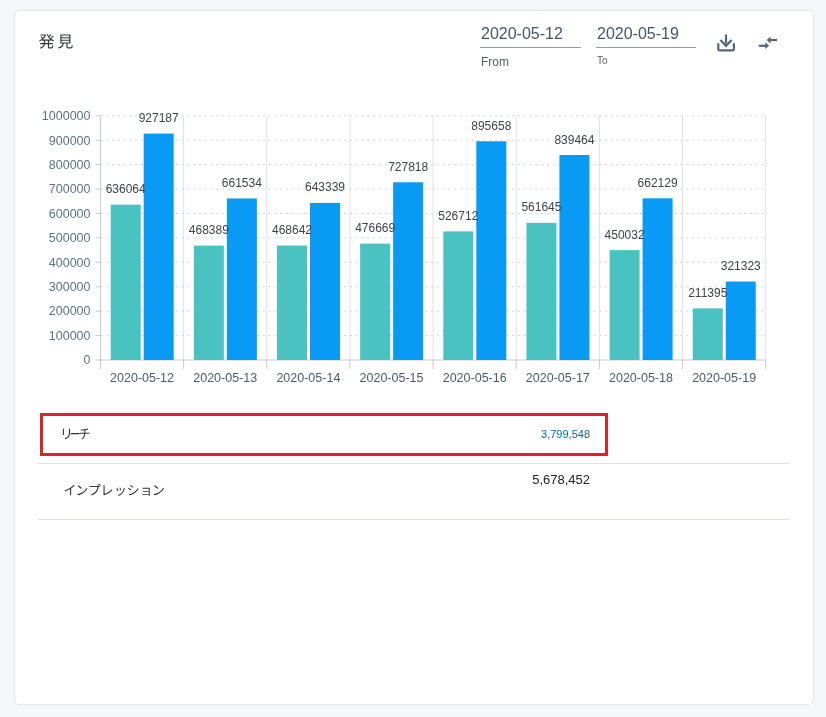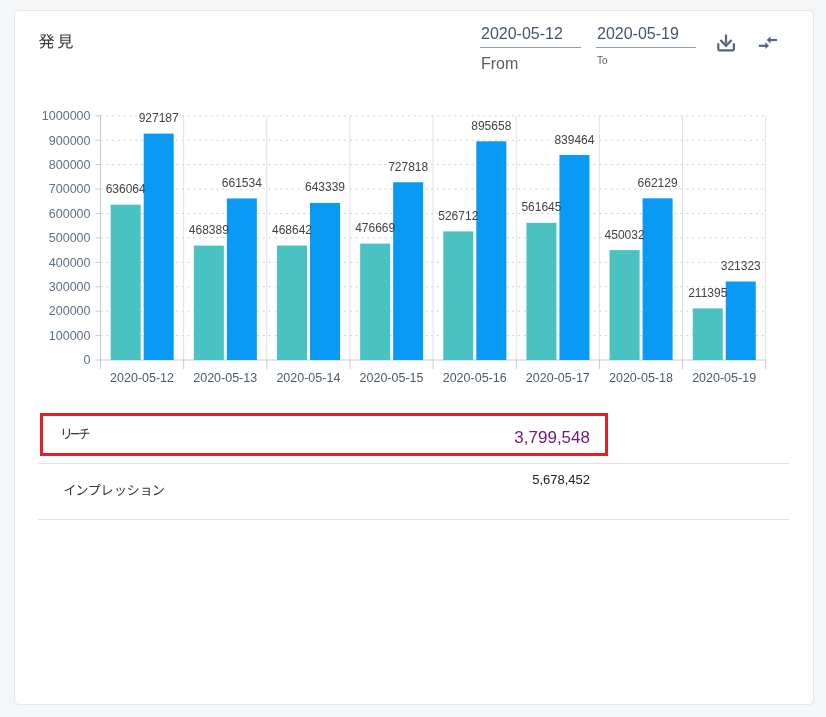--- a/index.html
+++ b/index.html
@@ -2,26 +2,26 @@
 <html><head><meta charset="utf-8"><style>
 * { margin:0; padding:0; box-sizing:border-box; }
 html,body { width:826px; height:717px; background:#f5f6f7; font-family:"Liberation Sans",sans-serif; }
 .abs { position:absolute; }
 .card { position:absolute; left:14px; top:10px; width:800px; height:695px; background:#fff; border:1px solid #e3e6ea; border-radius:5px; }
 </style></head>
 <body>
 <div class="card"></div>
 <div class="abs" style="left:481px;top:25px;font-size:16px;color:#44566b;">2020-05-12</div>
 <div class="abs" style="left:480px;top:47px;width:101px;height:1px;background:#949ca6;"></div>
-<div class="abs" style="left:481px;top:55px;font-size:16px;color:#555e68;">From</div>
+<div class="abs" style="left:481px;top:55px;font-size:12px;color:#555e68;">From</div>
 <div class="abs" style="left:597px;top:25px;font-size:16px;color:#44566b;">2020-05-19</div>
 <div class="abs" style="left:596px;top:47px;width:100px;height:1px;background:#949ca6;"></div>
 <div class="abs" style="left:597px;top:55px;font-size:10px;color:#555e68;">To</div>
 <div class="abs" style="left:40px;top:413px;width:567.5px;height:43px;border:3.5px solid #e02128;"></div>
-<div class="abs" style="left:490px;top:428px;width:100px;font-size:17px;color:#701a75;text-align:right;">3,799,548</div>
+<div class="abs" style="left:490px;top:428px;width:100px;font-size:11px;color:#0369a1;text-align:right;">3,799,548</div>
 <div class="abs" style="left:38px;top:463px;width:751px;height:1px;background:#dfe2e5;"></div>
 <div class="abs" style="left:490px;top:472px;width:100px;font-size:13px;color:#222;text-align:right;">5,678,452</div>
 <div class="abs" style="left:38px;top:519px;width:751px;height:1px;background:#dfe2e5;"></div>
 <svg width="826" height="717" viewBox="0 0 826 717" xmlns="http://www.w3.org/2000/svg" style="position:absolute;left:0;top:0" font-family="Liberation Sans, sans-serif">
 <line x1="100.5" y1="335.58" x2="765.70" y2="335.58" stroke="#ccd1d9" stroke-width="1" stroke-dasharray="2 3.8"></line>
 <line x1="100.5" y1="311.16" x2="765.70" y2="311.16" stroke="#ccd1d9" stroke-width="1" stroke-dasharray="2 3.8"></line>
 <line x1="100.5" y1="286.74" x2="765.70" y2="286.74" stroke="#ccd1d9" stroke-width="1" stroke-dasharray="2 3.8"></line>
 <line x1="100.5" y1="262.32" x2="765.70" y2="262.32" stroke="#ccd1d9" stroke-width="1" stroke-dasharray="2 3.8"></line>
 <line x1="100.5" y1="237.90" x2="765.70" y2="237.90" stroke="#ccd1d9" stroke-width="1" stroke-dasharray="2 3.8"></line>
 <line x1="100.5" y1="213.48" x2="765.70" y2="213.48" stroke="#ccd1d9" stroke-width="1" stroke-dasharray="2 3.8"></line>

